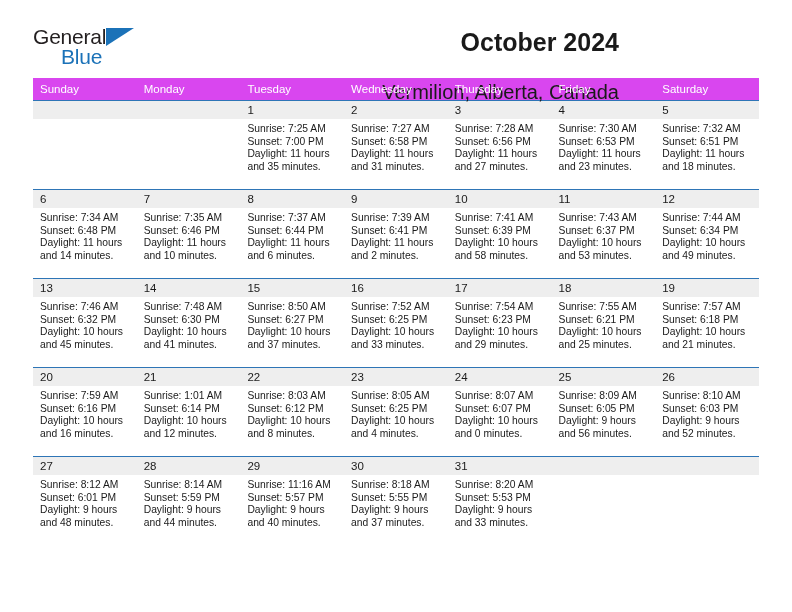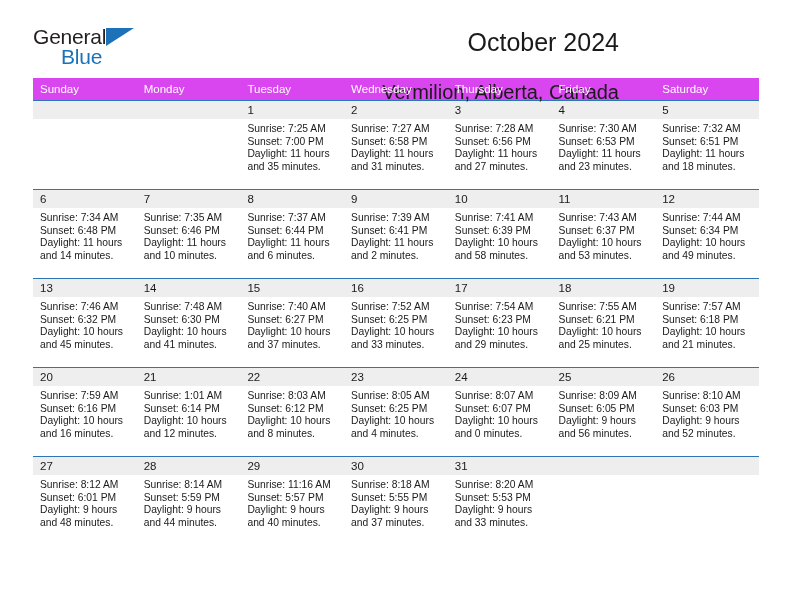--- a/index.html
+++ b/index.html
@@ -63,21 +63,21 @@
     letter-spacing: -0.2px;
   }
   .title-block {
     text-align: right;
     padding-top: 2px;
   }
   .cal-title {
     font-size: 25px;
     color: #1a1a1a;
     line-height: 1.15;
-    font-weight: normal;
+    font-weight: bold;
     margin: 0;
   }
   .cal-sub {
     font-size: 20px;
     color: #1a1a1a;
     margin-top: 24px;
     line-height: 1.15;
   }
 
   
@@ -342,21 +342,21 @@
                 <div>Sunset: 6:30 PM</div>
                 <div>Daylight: 10 hours</div>
                 <div>and 41 minutes.</div>
               </div>
             </div>
           </td>
           <td>
             <div class="cell-inner">
               <div class="daynum">15</div>
               <div class="details">
-                <div>Sunrise: 7:40 AM</div>
+                <div>Sunrise: 8:50 AM</div>
                 <div>Sunset: 6:27 PM</div>
                 <div>Daylight: 10 hours</div>
                 <div>and 37 minutes.</div>
               </div>
             </div>
           </td>
           <td>
             <div class="cell-inner">
               <div class="daynum">16</div>
               <div class="details">

